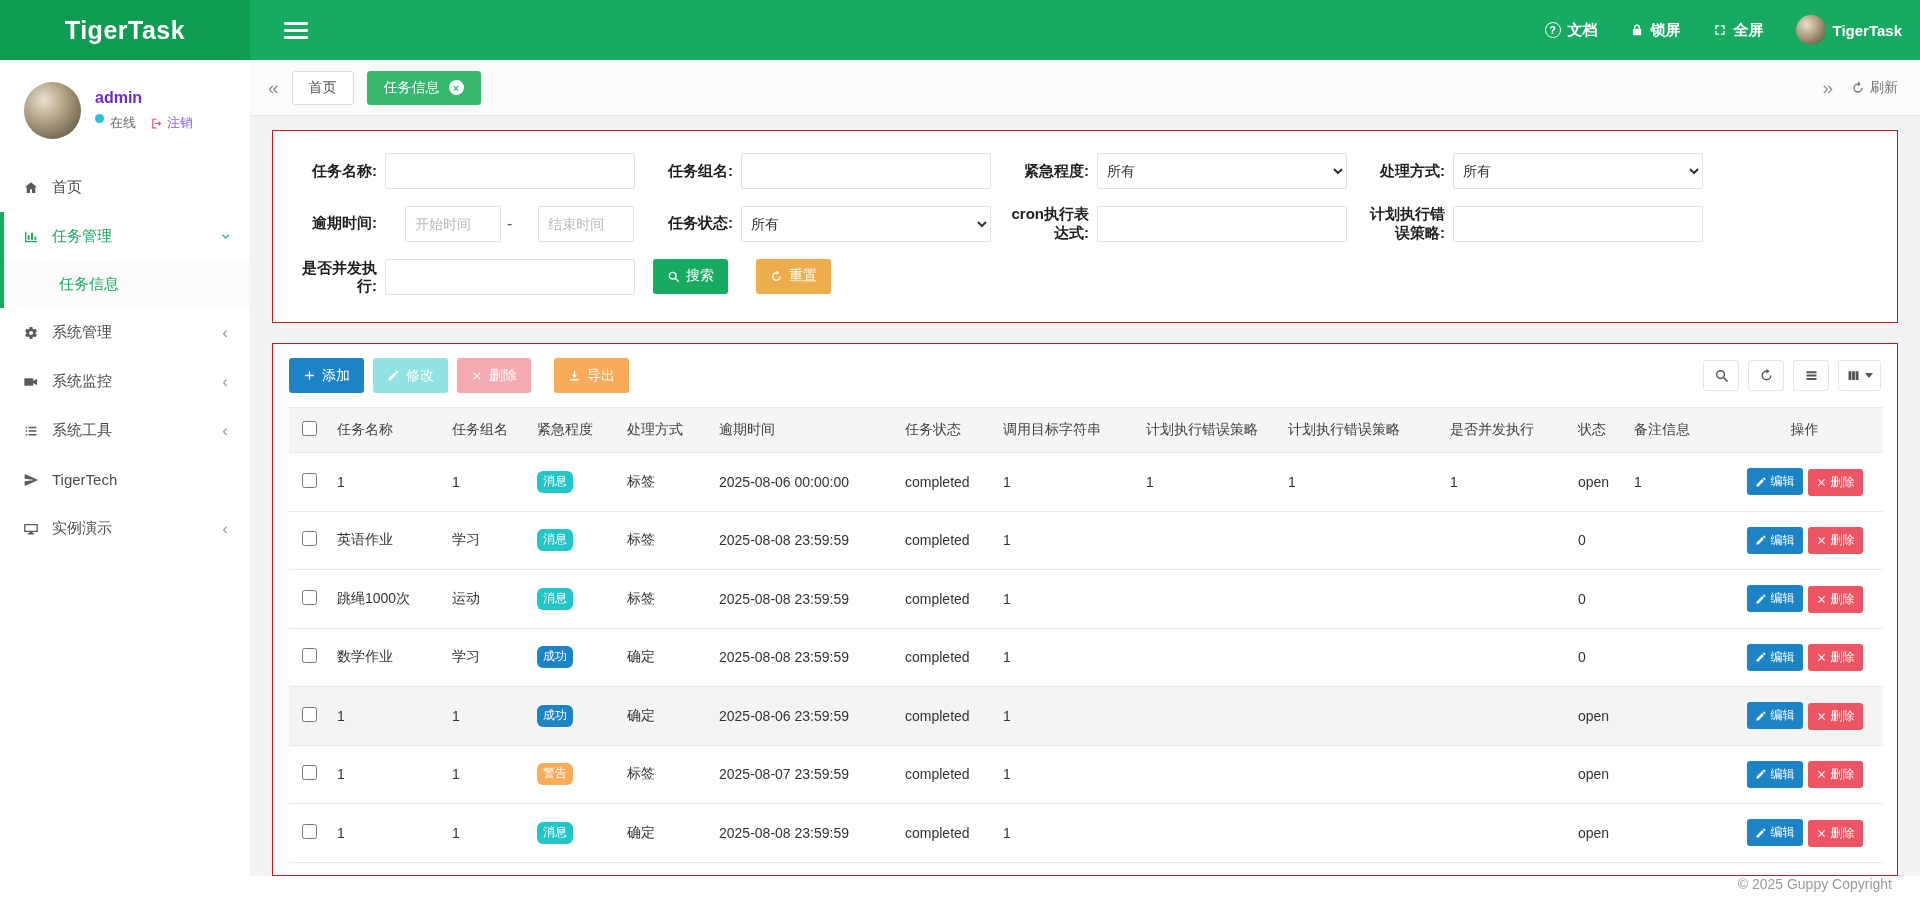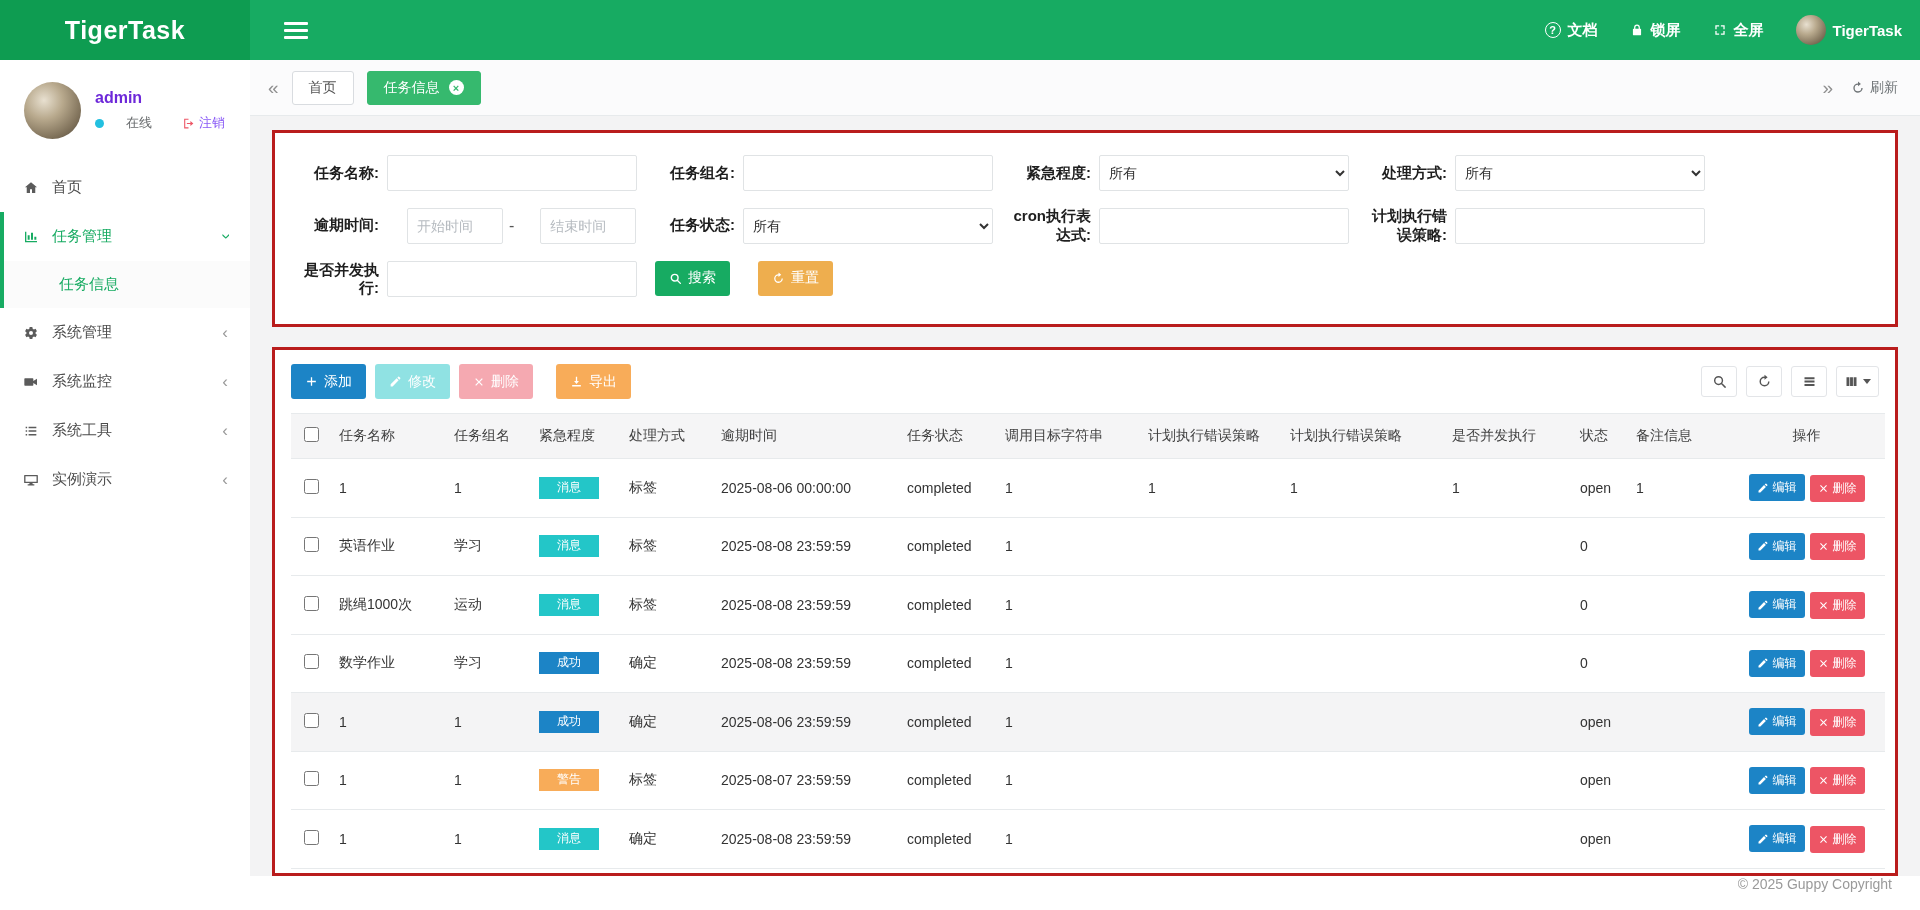--- a/index.html
+++ b/index.html
@@ -23,21 +23,21 @@
   .avatar.lg { width:57px; height:57px; }
 
   
   .frame { display:flex; height:850px; }
   .sidebar { width:250px; background:#fff; flex:none; }
   .content { flex:1; display:flex; flex-direction:column; background:#f3f3f4; min-width:0; }
 
   
   .profile { display:flex; align-items:center; gap:14px; padding:22px 20px 24px 24px; }
   .pname { font-size:16px; font-weight:bold; color:#6d28d9; margin-bottom:7px; }
-  .pstatus { display:flex; align-items:center; gap:22px; font-size:13px; color:#676a6c; }
+  .pstatus { display:flex; gap:6px; font-size:13px; color:#676a6c; }
   .dot { width:9px; height:9px; border-radius:50%; background:#23c0e0; display:inline-block; }
   .logout { display:flex; align-items:center; gap:4px; margin-left:8px; cursor:pointer; color:#8b5cf6; }
   .logout .mi { color:#ed5565; display:flex; }
 
   .menu-item { display:flex; align-items:center; height:49px; padding:0 22px; font-size:15px; color:#4d4d4d; cursor:pointer; gap:12px; }
   .menu-item .mi { width:18px; display:flex; justify-content:center; color:#5b5b5b; }
   .chev { margin-left:auto; color:#9a9a9a; font-size:17px; line-height:1; }
   .chev-left::before { content:"\2039"; }
   .chev-down { transform:rotate(-90deg); }
   .chev-down::before { content:"\2039"; }
@@ -58,21 +58,21 @@
          display:flex; align-items:center; gap:9px; cursor:pointer; }
   .tab.active { background:#36b96e; border-color:#36b96e; color:#fff; }
   .tab-close { width:15px; height:15px; border-radius:50%; background:#fff; color:#36b96e; font-size:11px; font-weight:bold;
                display:flex; align-items:center; justify-content:center; cursor:pointer; }
   .tab-close::before { content:"\00D7"; }
   .tab-right { margin-left:auto; display:flex; align-items:center; gap:18px; }
   .refresh-link { display:flex; align-items:center; gap:5px; color:#6f7477; font-size:14px; cursor:pointer; }
 
   
   .work { flex:1; overflow:hidden; padding:14px 22px 0 22px; display:flex; flex-direction:column; }
-  .panel { background:#fff; border:3px solid #b91c1c; }
+  .panel { background:#fff; border:1px solid #b91c1c; }
   .filter-panel { padding:22px 18px 10px 18px; margin-bottom:20px; flex:none; }
   .table-panel { flex:1; overflow:hidden; padding:14px 16px; }
 
   .frow { display:flex; margin-bottom:16px; }
   .fgroup { display:flex; align-items:center; width:356px; margin-right:0; }
   .flabel { width:86px; min-width:86px; text-align:right; font-size:15px; font-weight:bold; color:#1f1f1f;
             margin-right:8px; line-height:1.25; }
   .fin, .fsel { height:36px; border:1px solid #e0e3e5; background:#fff; font-size:14px; padding:0 9px; color:#333;
                 width:250px; border-radius:2px; font-family:inherit; }
   .fsel { padding:0 5px; }
@@ -98,21 +98,21 @@
   .caret { width:0; height:0; border-left:4px solid transparent; border-right:4px solid transparent; border-top:5px solid #555; }
 
   table { width:100%; border-collapse:collapse; table-layout:fixed; }
   thead th { background:#f5f5f6; border-top:1px solid #e7eaec; border-bottom:1px solid #e7eaec; padding:13px 8px;
              font-size:14px; color:#3f3f3f; text-align:left; font-weight:normal; white-space:nowrap; overflow:hidden; }
   th.th-ops { text-align:center; }
   tbody td { padding:15px 8px; border-bottom:1px solid #e7eaec; font-size:14px; color:#333; white-space:nowrap; overflow:hidden; }
   tr.hl { background:#f4f4f5; }
   .td-check, .th-check { text-align:center; }
   input[type="checkbox"] { width:15px; height:15px; cursor:pointer; }
-  .badge { display:inline-block; padding:3px 18px; border-radius:0; color:#fff; font-size:12px; line-height:1.3; }
+  .badge { display:inline-block; padding:3px 6px; border-radius:6px; color:#fff; font-size:12px; line-height:1.3; }
   .badge-info    { background:var(--badge-info,#23c6c8); }
   .badge-success { background:var(--badge-success,#1c84c6); }
   .badge-warning { background:var(--badge-warning,#f8ac59); }
   .td-ops { text-align:center;margin-top:38px; }
   .op-btn { display:inline-flex; align-items:center; gap:4px; border:none; color:#fff; font-size:12px; padding:5px 8px;
             border-radius:3px; cursor:pointer; font-family:inherit; }
   .op-edit { background:var(--button-blue,#1c84c6); }
   .op-del  { background:var(--button-red,#ed5565); margin-left:5px; }
 
   .foot { height:34px; background:#fff; display:flex; align-items:flex-start; justify-content:flex-end;
@@ -226,20 +226,28 @@
       <div class="menu-item">
         <span class="mi">
             <svg width="16" height="16" viewBox="0 0 24 24" fill="currentColor">
               <path d="M4 5.5h2.2v2.2H4zM8.4 5.5H20v2.2H8.4zM4 11h2.2v2.2H4zM8.4 11H20v2.2H8.4zM4 16.5h2.2v2.2H4zM8.4 16.5H20v2.2H8.4z"></path>
             </svg>
           </span>
         <span>系统工具</span>
         <span class="chev chev-left"></span>
       </div>
 
+      <div class="menu-item">
+        <span class="mi">
+            <svg width="16" height="16" viewBox="0 0 24 24" fill="currentColor">
+              <path d="M2.5 21 23 12 2.5 3v7l14.5 2-14.5 2z"></path>
+            </svg>
+          </span>
+        <span>TigerTech</span>
+      </div>
 
       <div class="menu-item">
         <span class="mi">
             <svg width="16" height="16" viewBox="0 0 24 24" fill="currentColor">
               <path d="M2.5 4.5h19a.8.8 0 0 1 .8.8v10.4a.8.8 0 0 1-.8.8H14l.8 2H17v1.8H7v-1.8h2.2l.8-2H2.5a.8.8 0 0 1-.8-.8V5.3a.8.8 0 0 1 .8-.8zm1.2 2v8h16.6v-8z"></path>
             </svg>
           </span>
         <span>实例演示</span>
         <span class="chev chev-left"></span>
       </div>

